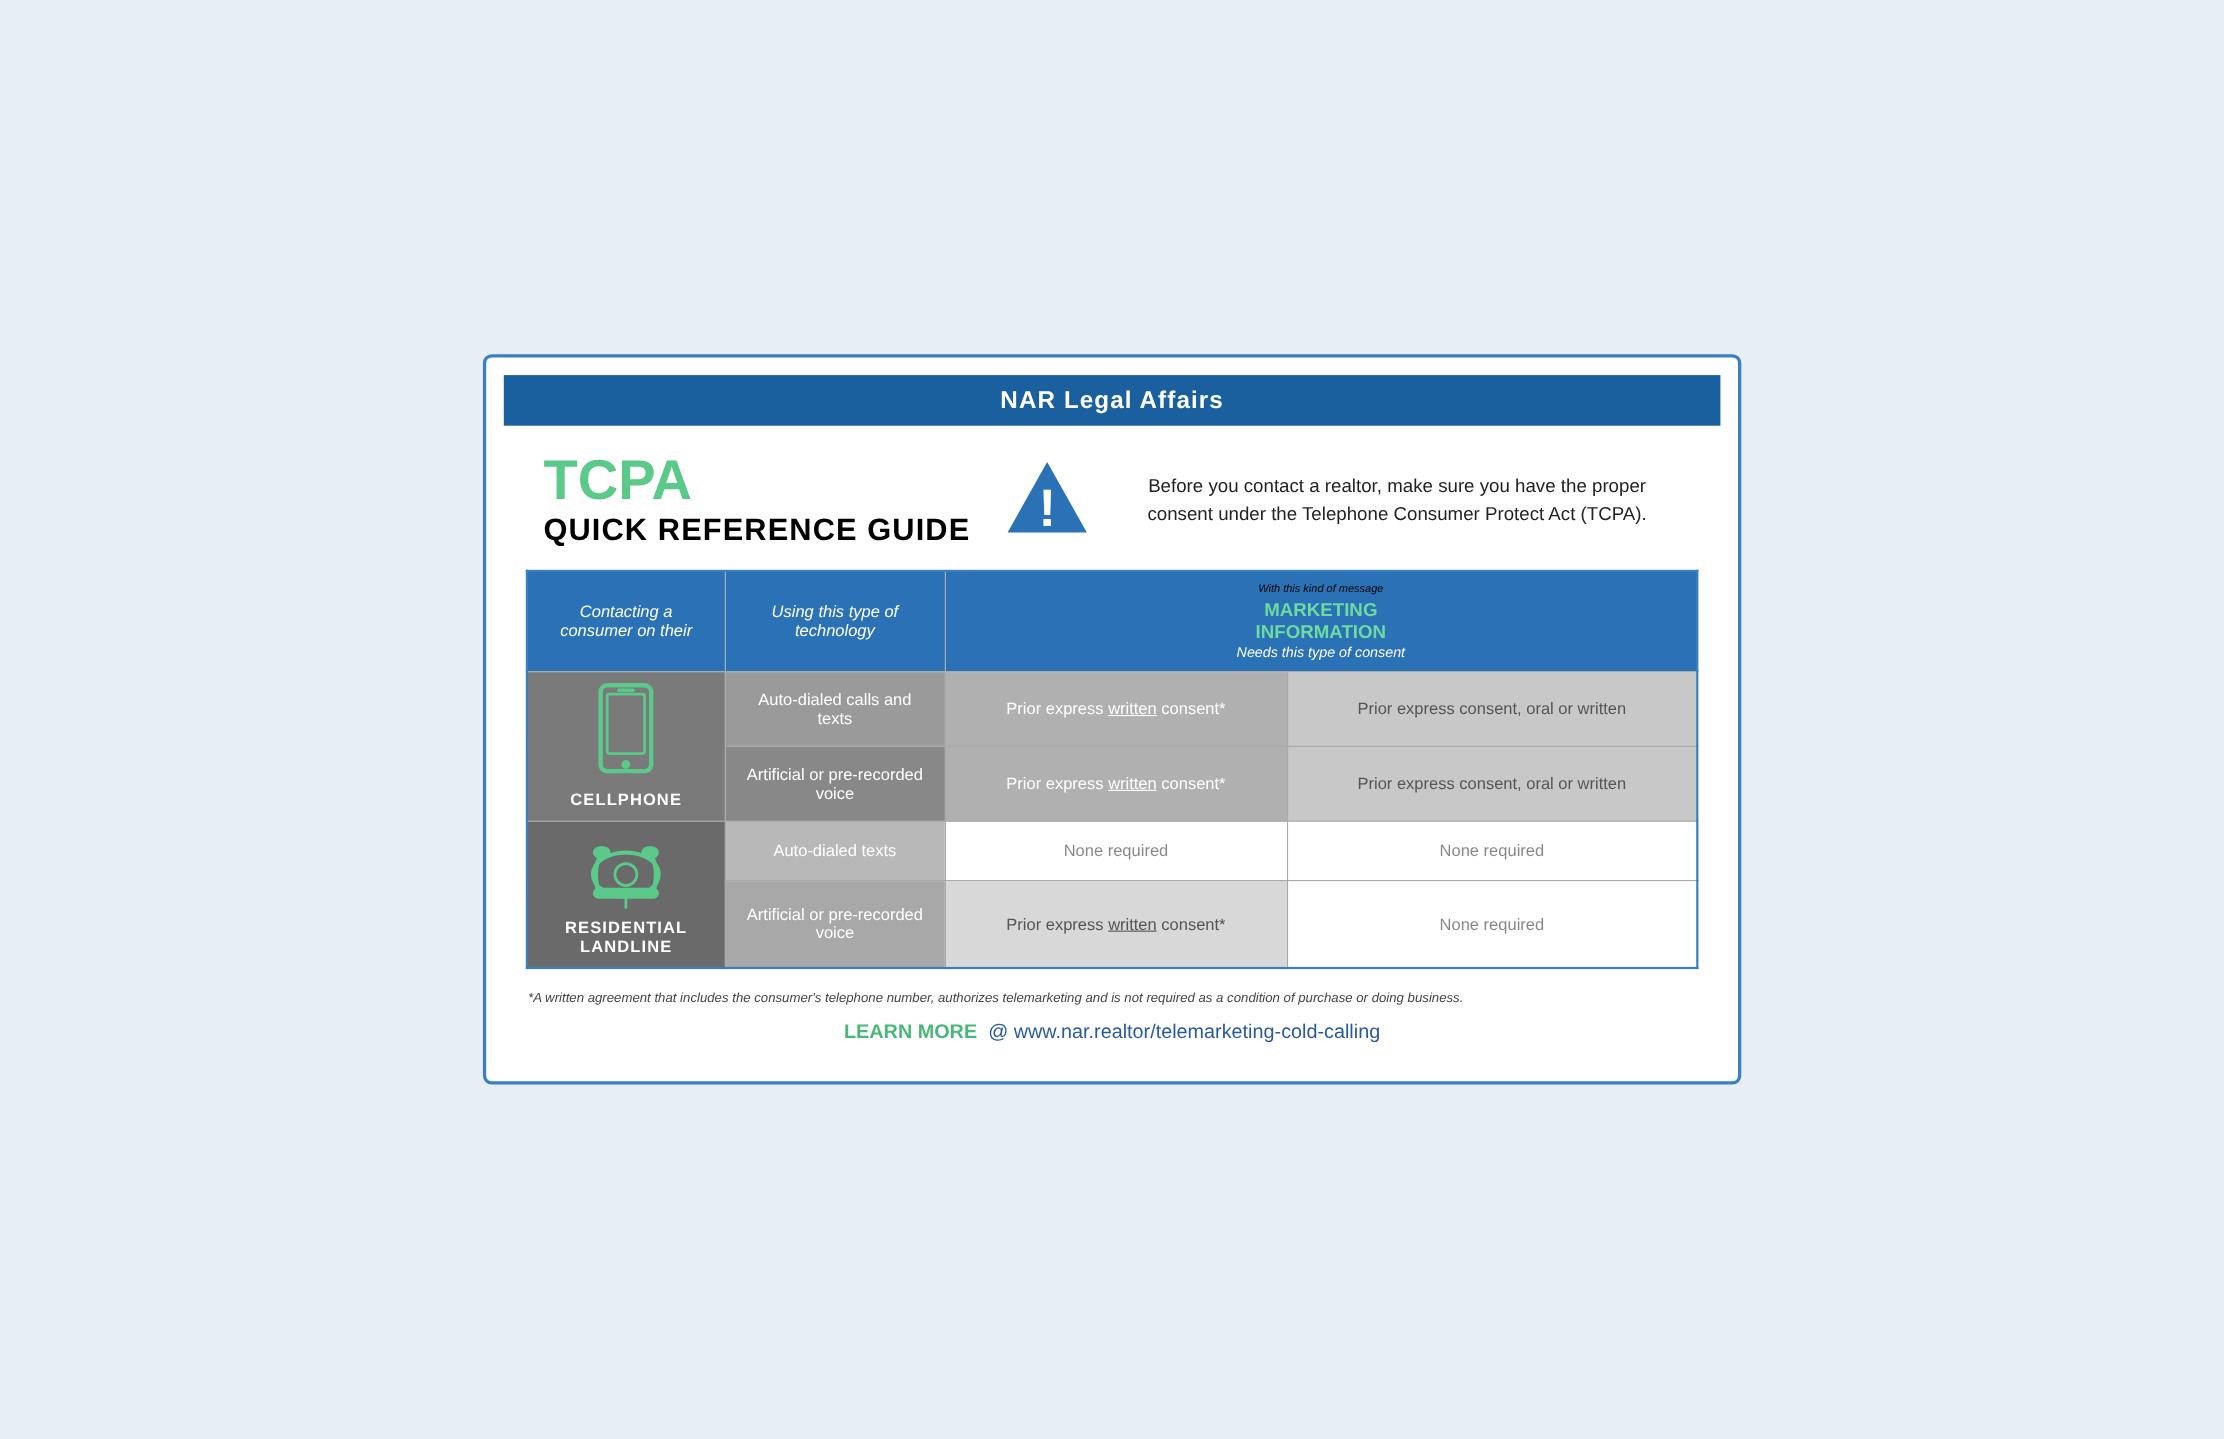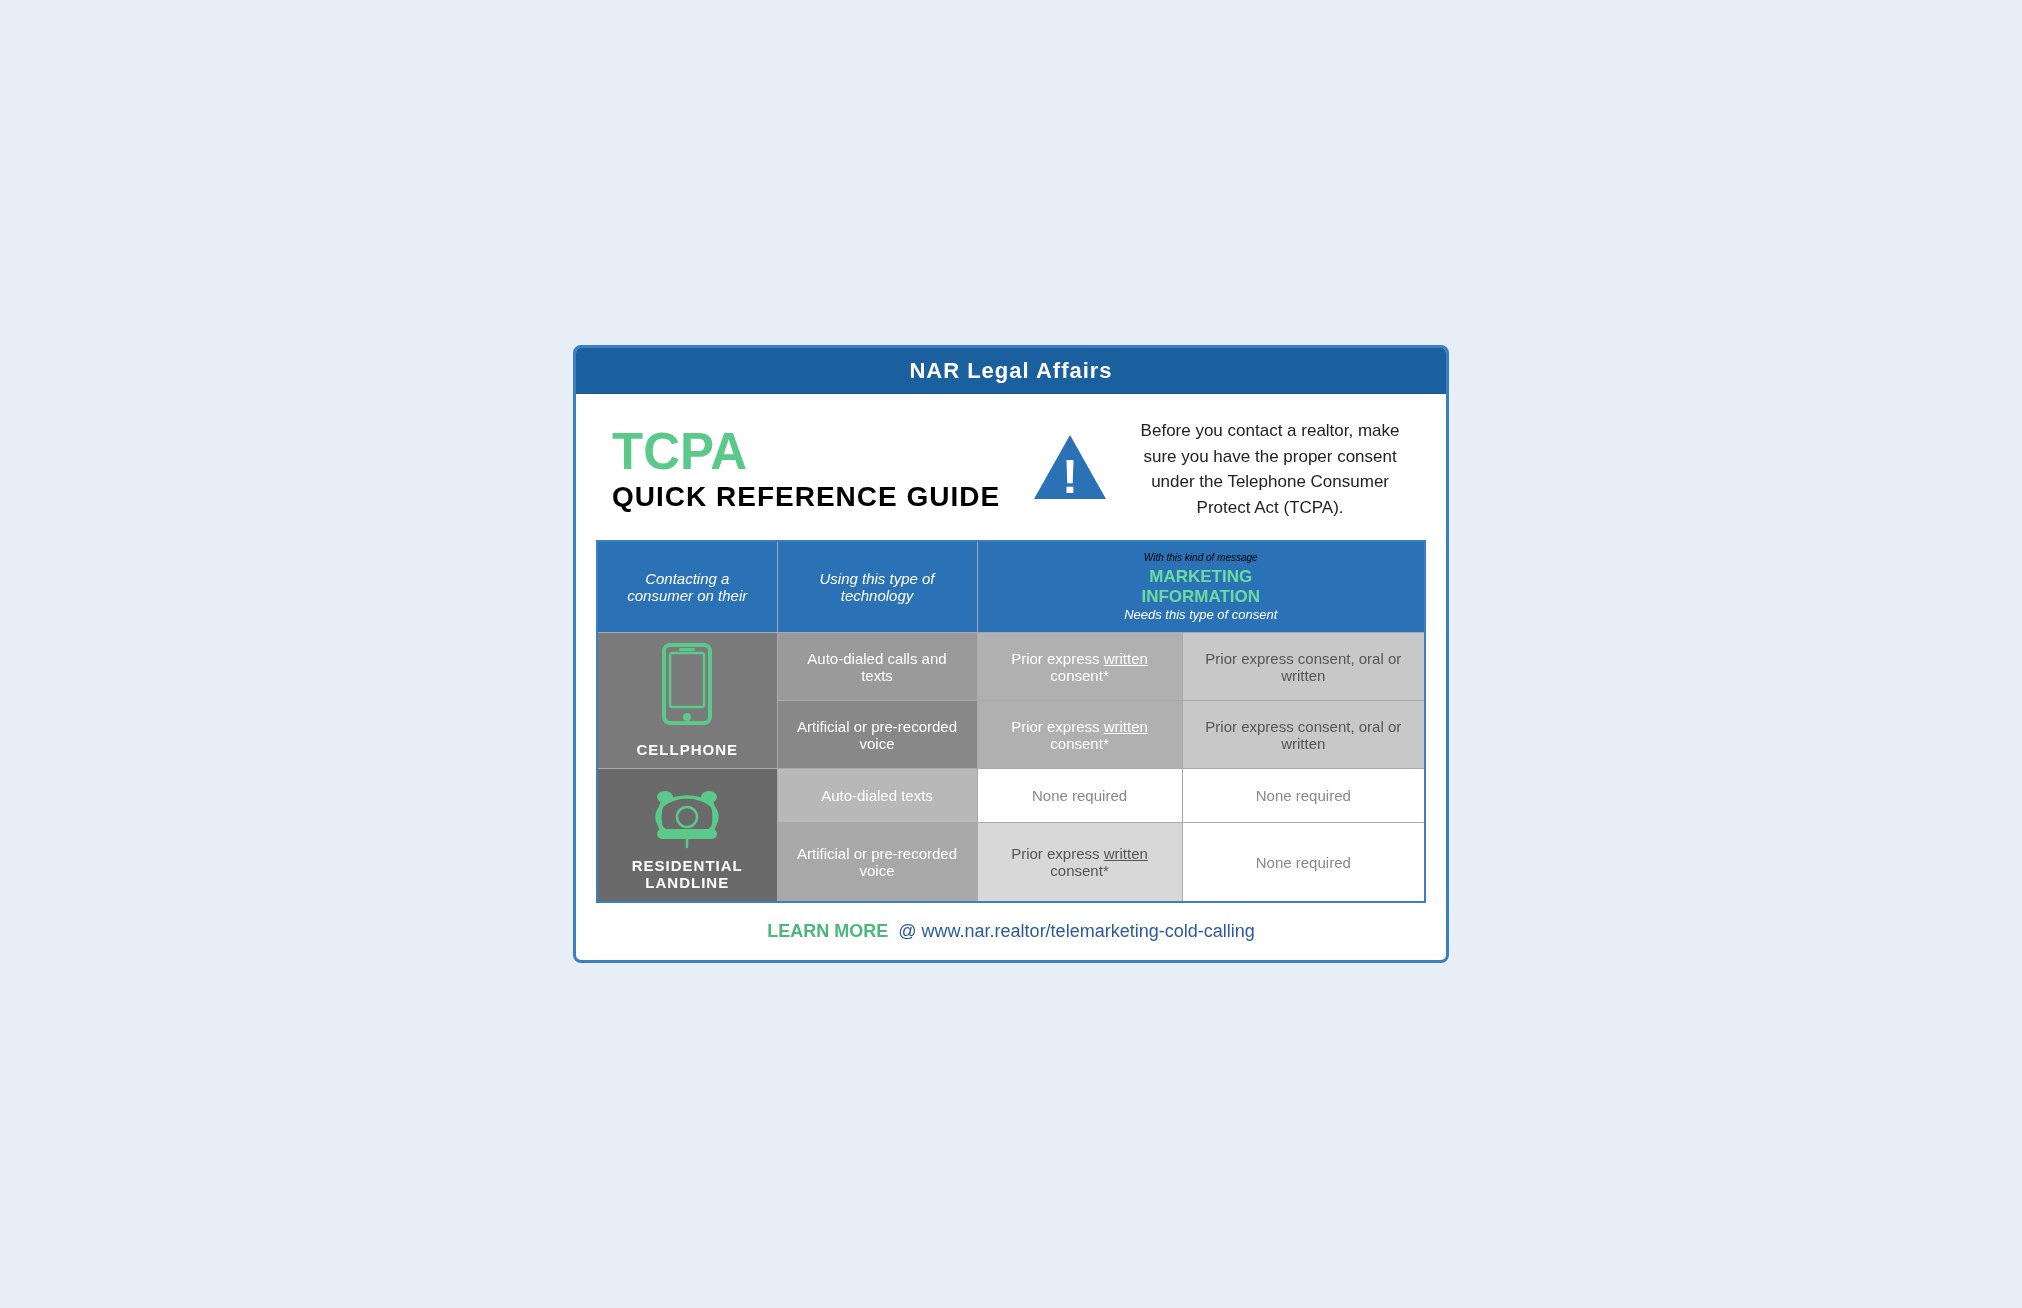--- a/index.html
+++ b/index.html
@@ -8,22 +8,22 @@
       display: flex;
       justify-content: center;
       align-items: center;
       min-height: 100vh;
       font-family: Arial, sans-serif;
     }
     .card {
       background: #fff;
       border: 3px solid #3a7fc1;
       border-radius: 8px;
-      width: 876px;
-      padding: 0;
+      width: 1144px;
+      padding: 16px;
       overflow: hidden;
     }
     .header-bar {
       background: #1a5f9e;
       color: #fff;
       text-align: center;
       padding: 10px 20px;
       font-size: 22px;
       font-weight: bold;
       letter-spacing: 1px;
@@ -282,20 +282,21 @@
           <td class="tech-cell" style="background:#a8a8a8; color:#fff;">Artificial or pre-recorded voice</td>
           <td class="marketing-cell-light">
             Prior express <span class="underline">written</span> consent*
           </td>
           <td class="info-cell-white">None required</td>
         </tr>
       </tbody>
     </table>
   </div>
 
+  <div class="footnote">*A written agreement that includes the consumer's telephone number, authorizes telemarketing and is not required as a condition of purchase or doing business.</div>
 
   <div class="learn-more">
     <span class="learn-more-green">LEARN MORE</span>
     <span class="learn-more-dark">
       &nbsp;<span>@ www.nar.realtor/telemarketing-cold-calling</span>
     </span>
   </div>
 </div>
 
 </body></html>

